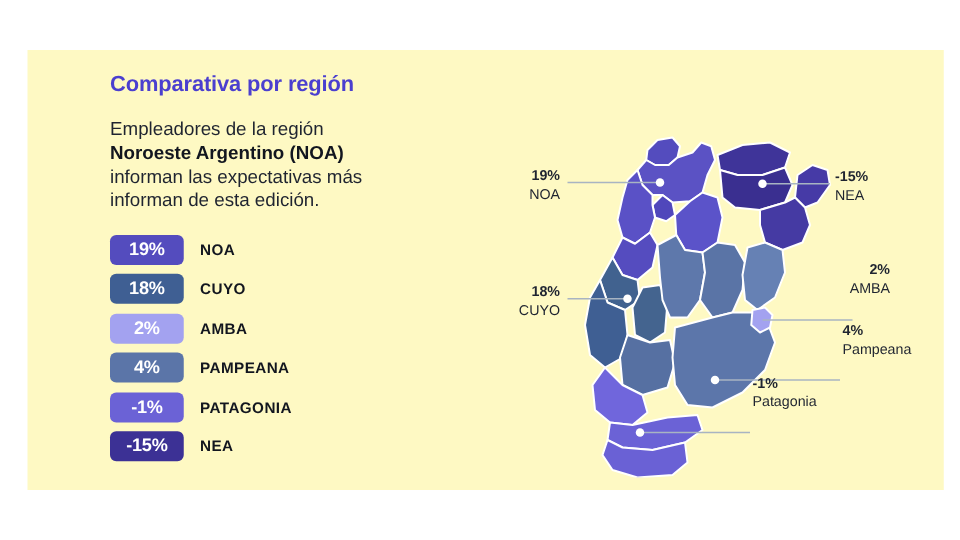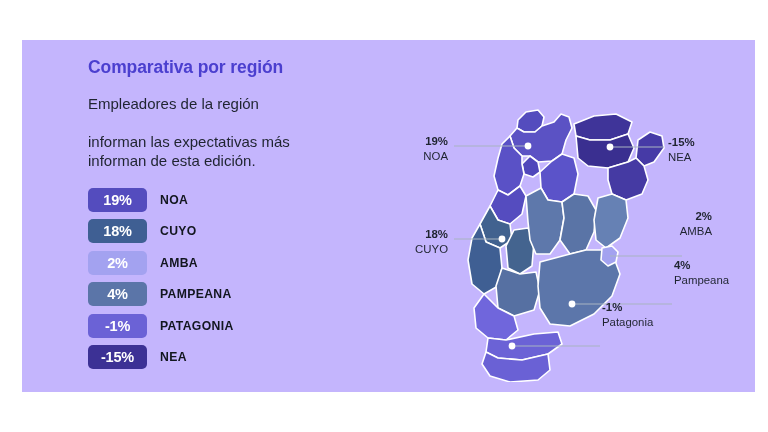--- a/index.html
+++ b/index.html
@@ -19,21 +19,21 @@
     position: absolute;
     left: 0; top: 0;
     width: 768px; height: 432px;
   }
   .panel {
     position: absolute;
     left: 22px;
     top: 40px;
     width: 733px;
     height: 352px;
-    background: #c4b5fd;
+    background: #fef9c3;
   }
 
   
   .left-col {
     position: absolute;
     left: 66px;
     top: 17px;
     width: 290px;
   }
   .panel-title {
@@ -124,20 +124,21 @@
 
   <div class="panel">
 
     <div class="left-col">
 
       <h1 class="panel-title">Comparativa por región</h1>
 
       <p class="blurb">
         <span>Empleadores de la región</span>
         <br>
+        <span class="strong">Noroeste Argentino (NOA)</span>
         <br>
         <span>informan las expectativas más</span>
         <br>
         <span>informan de esta edición.</span>
       </p>
 
       <div class="legend">
 
         <div class="legend-row">
           <span class="badge" style="background: rgb(84, 76, 190);">19%</span>

